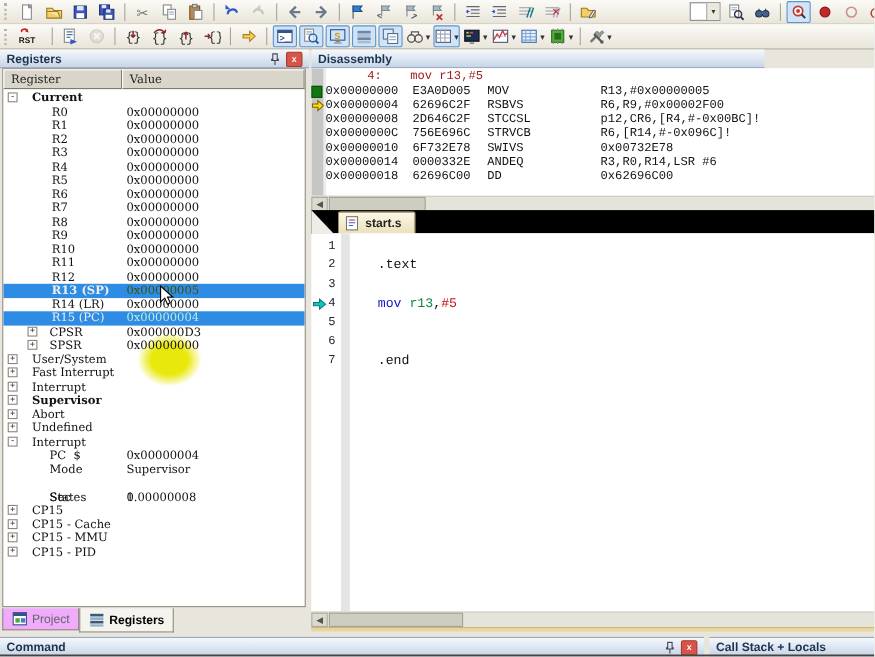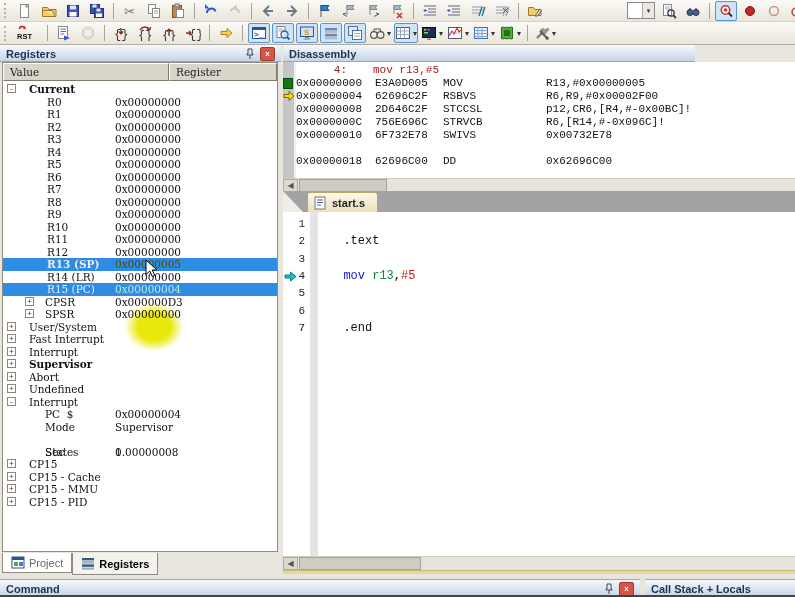--- a/index.html
+++ b/index.html
@@ -43,34 +43,34 @@
   .rrow.b .lbl{font-weight:bold;}
   .exp{position:absolute;top:1px;width:9px;height:9px;box-sizing:border-box;border:1px solid #8a867a;background:#fff;
       font-size:8px;line-height:7px;text-align:center;color:#333;font-family:"Liberation Mono",monospace;}
   #reghl{position:absolute;left:122px;top:240px;width:58px;height:48px;border-radius:50%;
       background:radial-gradient(ellipse,rgba(231,231,0,.95) 40%,rgba(231,231,0,0) 72%);
       mix-blend-mode:multiply;pointer-events:none;}
   #cursor{position:absolute;left:143px;top:259px;pointer-events:none;z-index:40;}
   
   #paneltabs{position:absolute;left:2px;top:553px;display:flex;align-items:flex-start;font-size:11px;}
   .ptab{display:flex;align-items:center;gap:4px;height:20px;padding:0 8px;box-sizing:border-box;
-      border:1px solid #8f8b80;border-top:none;background:#ffffff;color:#666;}
+      border:1px solid #8f8b80;border-top:none;background:#f0abfc;color:#666;}
   .ptab.active{background:#f5f3ee;color:#000;height:22px;font-weight:bold;}
   
   #disbox{position:absolute;left:283px;top:62px;width:512px;height:116px;background:#fff;overflow:hidden;}
   .dmargin{position:absolute;left:0;top:0;width:11px;height:100%;background:#c6c6c6;border-right:2px solid #efefef;}
   .drow{position:absolute;height:13px;line-height:13px;font-family:"Liberation Mono",monospace;font-size:11px;
       color:#111;white-space:pre;width:100%;}
   .drow span{position:absolute;top:0;}
   .da{left:13px;} .dc{left:92px;} .dm{left:160px;} .do{left:263px;}
   .hscroll{position:absolute;height:13px;background:#e6e3da;border-top:1px solid #cfccc2;display:flex;align-items:stretch;}
   .harrow{width:13px;background:#dcd9cf;border:1px solid #b0aca0;color:#555;font-size:8px;line-height:11px;text-align:center;}
   .hthumb{width:86px;background:#cfccc1;border:1px solid #a7a396;margin-left:1px;}
   
-  #edtabbar{position:absolute;left:283px;top:191px;width:512px;height:21px;background:#a3a3a3;border-bottom:1px solid #b5a76a;}
+  #edtabbar{position:absolute;left:283px;top:191px;width:512px;height:21px;background:#000000;border-bottom:1px solid #b5a76a;}
   #edtabbar .corner{position:absolute;left:0;top:0;width:0;height:0;border-bottom:21px solid #efede6;border-right:20px solid transparent;}
   .etab{position:absolute;left:24px;top:1px;height:20px;display:flex;align-items:center;gap:5px;padding:0 12px 0 6px;
       background:linear-gradient(#fdf8e8,#eadfb8);border:1px solid #b5a76a;border-bottom:none;
       border-radius:3px 3px 0 0;font-size:11px;font-weight:bold;color:#222;}
   #edbox{position:absolute;left:283px;top:212px;width:512px;height:344px;background:#fff;overflow:hidden;}
   #edgutterbar{position:absolute;left:27px;top:0;width:8px;height:100%;background:#e4e4e4;}
   .eline{position:absolute;left:0;width:100%;height:17.3px;line-height:17.3px;font-family:"Liberation Mono",monospace;font-size:12px;white-space:pre;}
   .eline .num{position:absolute;left:0;width:22px;text-align:right;color:#223;font-size:11px;}
   .eline .etext{position:absolute;left:46px;}
   .earrow{position:absolute;left:1px;top:2px;}
@@ -533,22 +533,22 @@
     <span>Registers</span>
     <span class="tspace"></span>
     <svg class="pin" viewBox="0 0 12 12">
         <path d="M4 1h4v5h1v1H3V6h1z" fill="none" stroke="#445" stroke-width="1"></path>
         <line x1="6" y1="7" x2="6" y2="11" stroke="#445"></line>
       </svg>
     <div class="closebtn">x</div>
   </div>
   <div id="regbox">
     <div id="reghead">
+      <div class="hcell" style="width:108px;">Register</div>
       <div class="hcell" style="flex:1;">Value</div>
-      <div class="hcell" style="width:108px;">Register</div>
     </div>
     <div id="regrows">
         <div class="rrow b" style="top: 0px;"><div class="exp" style="left: 4px;">-</div><span class="lbl" style="left: 26px;">Current</span></div>
         <div class="rrow" style="top: 12.5px;"><span class="lbl" style="left: 44px;">R0</span><span class="val">0x00000000</span></div>
         <div class="rrow" style="top: 25px;"><span class="lbl" style="left: 44px;">R1</span><span class="val">0x00000000</span></div>
         <div class="rrow" style="top: 37.5px;"><span class="lbl" style="left: 44px;">R2</span><span class="val">0x00000000</span></div>
         <div class="rrow" style="top: 50px;"><span class="lbl" style="left: 44px;">R3</span><span class="val">0x00000000</span></div>
         <div class="rrow" style="top: 62.5px;"><span class="lbl" style="left: 44px;">R4</span><span class="val">0x00000000</span></div>
         <div class="rrow" style="top: 75px;"><span class="lbl" style="left: 44px;">R5</span><span class="val">0x00000000</span></div>
         <div class="rrow" style="top: 87.5px;"><span class="lbl" style="left: 44px;">R6</span><span class="val">0x00000000</span></div>
@@ -616,20 +616,21 @@
   <div id="disbox">
     <div class="dmargin"></div>
   <div class="drow" style="top: 2px; color: rgb(160, 32, 32);"><span style="left:30px;width:34px;text-align:right;">4:</span><span style="left:90px;">mov r13,#5</span></div>
       <div class="drow" style="top: 15px;"><div style="position: absolute; left: 0px; top: 1px; width: 10px; height: 11px; background: rgb(17, 119, 17); border: 1px solid rgb(10, 77, 10); box-sizing: border-box;"></div><span class="da">0x00000000</span><span class="dc">E3A0D005</span><span class="dm">MOV</span><span class="do">R13,#0x00000005</span></div>
       <div class="drow" style="top: 28px;"><div style="position: absolute; left: 0px; top: 0px;"><svg width="12" height="12" viewBox="0 0 12 12">
             <path d="M1 4.5h5V1.5L11 6 6 10.5V7.5H1z" fill="#FFDE00" stroke="#7a6200"></path>
           </svg></div><span class="da">0x00000004</span><span class="dc">62696C2F</span><span class="dm">RSBVS</span><span class="do">R6,R9,#0x00002F00</span></div>
       <div class="drow" style="top: 41px;"><span class="da">0x00000008</span><span class="dc">2D646C2F</span><span class="dm">STCCSL</span><span class="do">p12,CR6,[R4,#-0x00BC]!</span></div>
       <div class="drow" style="top: 54px;"><span class="da">0x0000000C</span><span class="dc">756E696C</span><span class="dm">STRVCB</span><span class="do">R6,[R14,#-0x096C]!</span></div>
       <div class="drow" style="top: 67px;"><span class="da">0x00000010</span><span class="dc">6F732E78</span><span class="dm">SWIVS</span><span class="do">0x00732E78</span></div>
+      <div class="drow" style="top: 80px;"><span class="da">0x00000014</span><span class="dc">0000332E</span><span class="dm">ANDEQ</span><span class="do">R3,R0,R14,LSR #6</span></div>
       <div class="drow" style="top: 93px;"><span class="da">0x00000018</span><span class="dc">62696C00</span><span class="dm">DD</span><span class="do">0x62696C00</span></div>
     </div>
   <div class="hscroll" style="left:283px;top:178px;width:512px;">
     <div class="harrow">◀</div>
     <div class="hthumb"></div>
   </div>
 
   <div id="edtabbar">
     <div class="corner"></div>
     <div class="etab">

